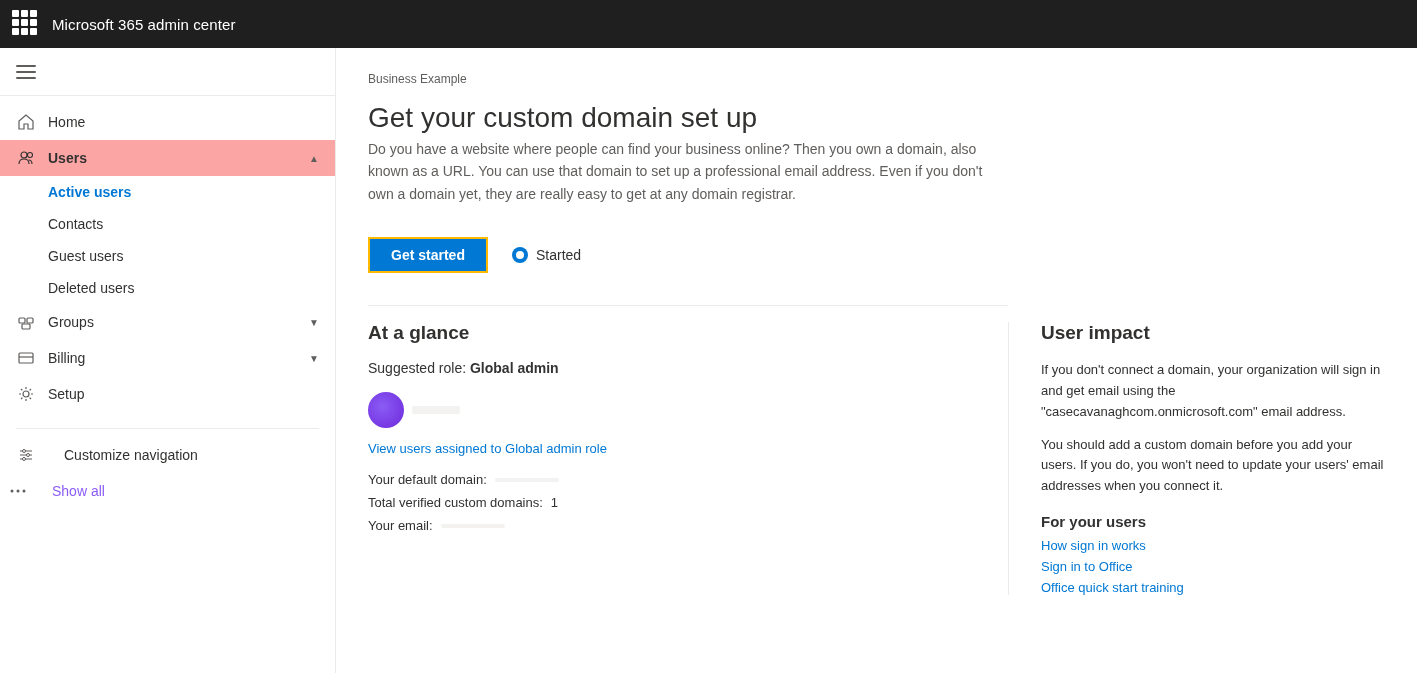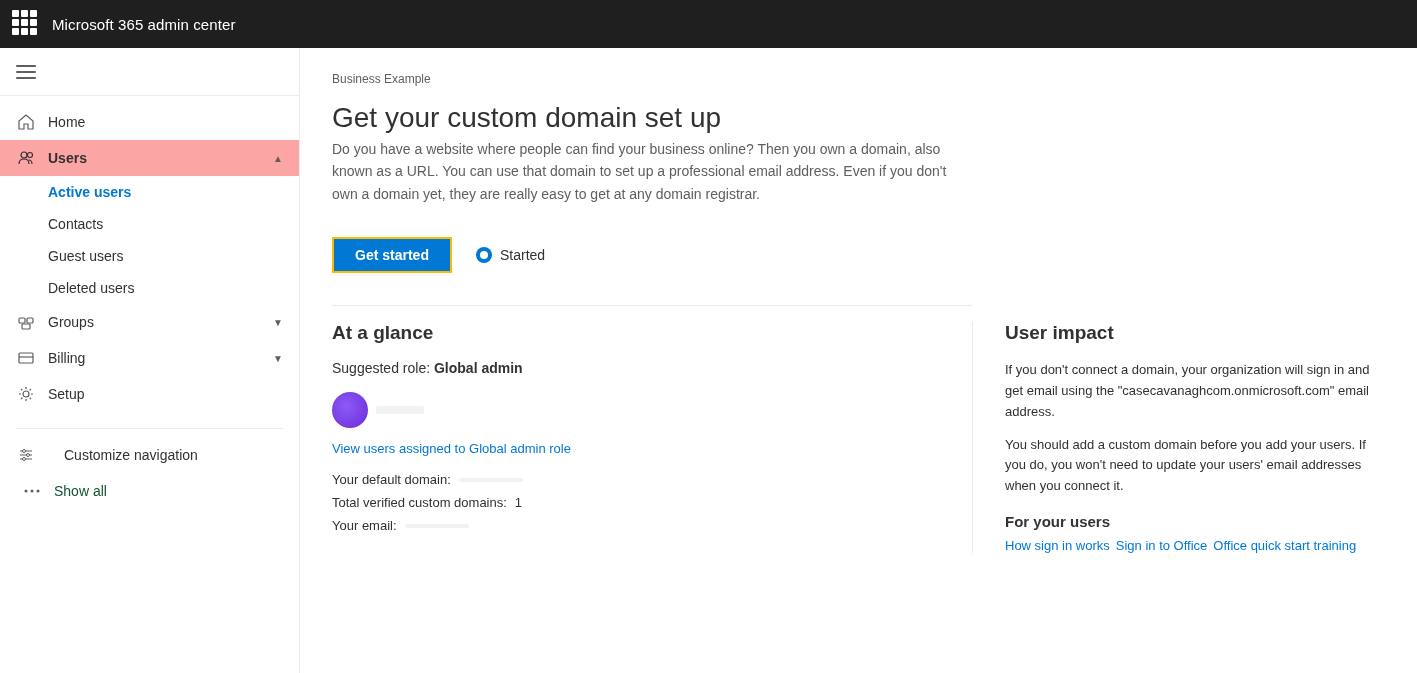--- a/index.html
+++ b/index.html
@@ -22,21 +22,21 @@
       gap: 2px; cursor: pointer;
     }
     .topbar-waffle span { background: #fff; border-radius: 1px; }
     .topbar-title { font-size: 15px; font-weight: 400; color: #fff; letter-spacing: 0.1px; }
 
     
     .layout { display: flex; flex: 1; overflow: hidden; }
 
     
     .sidebar {
-      width: 300px;
+      width: 336px;
       background: #fff;
       border-right: 1px solid #edebe9;
       display: flex;
       flex-direction: column;
       flex-shrink: 0;
       overflow-y: auto;
     }
     .sidebar-header {
       height: 48px;
       display: flex;
@@ -69,22 +69,22 @@
     }
     .sub-nav-item.active { font-weight: 600; color: #0078d4; }
 
     .nav-divider { height: 1px; background: #edebe9; margin: 8px 16px; }
 
     .customize-nav {
       display: flex; align-items: center; gap: 28px;
       padding: 8px 16px; cursor: pointer; color: #323130; font-size: 14px;
     }
     .show-all {
-      display: flex; align-items: center; gap: 12px;
-      padding: 8px 22px; cursor: pointer; color: #14532d; font-size: 14px;
+      display: flex; align-items: center; gap: 24px;
+      padding: 8px 8px; cursor: pointer; color: #8b5cf6; font-size: 14px;
     }
 
     
     .main {
       flex: 1;
       background: #fff;
       overflow-y: auto;
       padding: 24px 32px;
     }
 
@@ -135,21 +135,21 @@
 
     .domain-fields { margin-top: 16px; }
     .domain-field-row { display: flex; align-items: center; gap: 8px; margin-bottom: 8px; font-size: 13px; }
     .domain-field-row .label { color: #323130; font-weight: 400; }
     .domain-field-row .value { color: #605e5c; background: #f3f2f1; padding: 2px 32px; border-radius: 2px; }
     .domain-field-row .value-plain { color: #323130; }
 
     
     .user-impact-text { font-size: 13px; color: #323130; line-height: 1.6; margin-bottom: 12px; }
     .for-users-heading { font-size: 15px; font-weight: 600; margin-bottom: 8px; margin-top: 16px; }
-    .link-list { display: flex; flex-direction: row; gap: 6px; }
+    .link-list { display: flex; flex-direction: column; gap: 6px; }
   </style>
 </head>
 <body>
 
 <div class="topbar">
   <div class="topbar-waffle">
     <span></span>
       <span></span>
       <span></span>
     <span></span>

